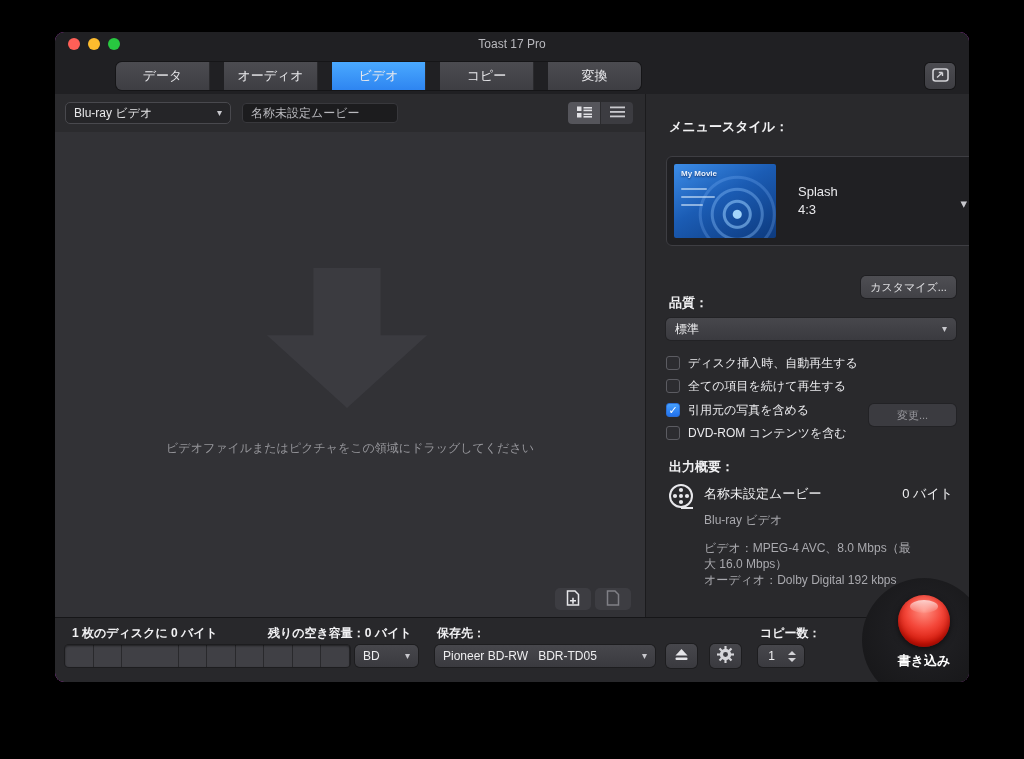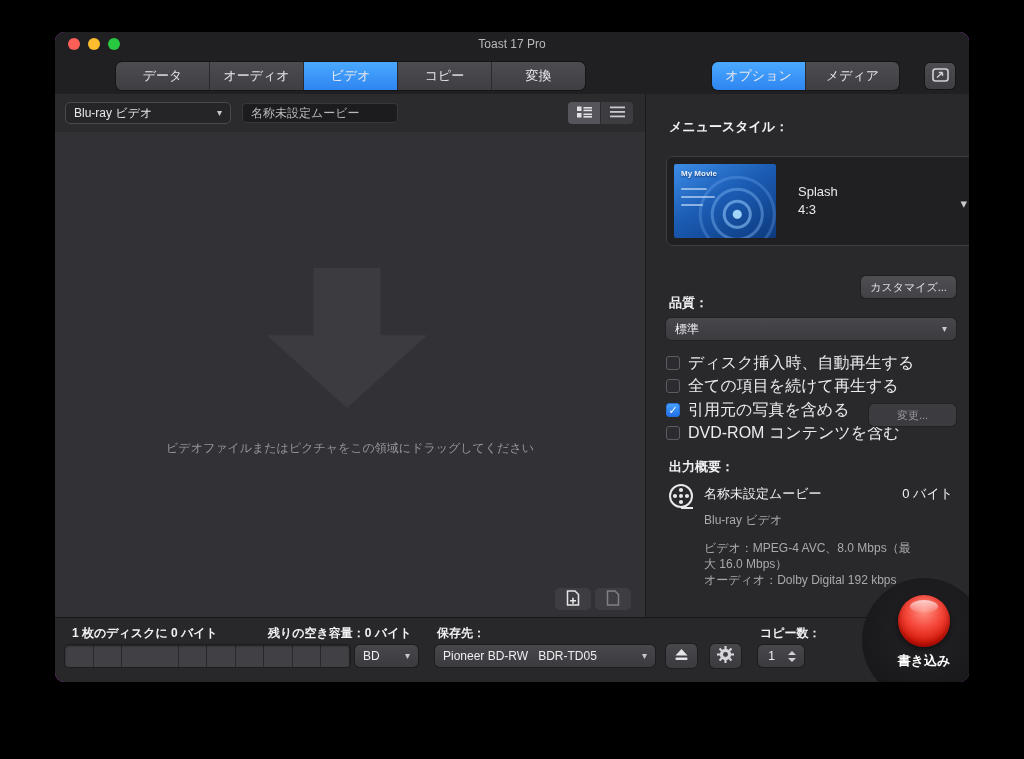--- a/index.html
+++ b/index.html
@@ -16,21 +16,21 @@
   }
   
   .titlebar { position:absolute; top:0; left:0; right:0; height:24px; background:#202023; }
   .traffic { position:absolute; left:13px; top:6px; display:flex; gap:8px; }
   .tl { width:12px; height:12px; border-radius:50%; display:inline-block; }
   .tl.red { background:#ff5f57; } .tl.yellow { background:#febc2e; } .tl.green { background:#28c840; }
   .win-title { position:absolute; width:100%; top:5px; text-align:center; font-size:12px; color:#b9b9be; }
   
   .tabrow { position:absolute; top:24px; left:0; right:0; height:38px; background:#202023; border-bottom:1px solid #141416; }
   .tab-group { position:absolute; top:6px; display:flex; height:28px; border-radius:6px; overflow:hidden; box-shadow:0 0 0 1px #151517; }
-  .tg-left { left:61px; } .tg-right { left:657px; }
+  .tg-left { left:61px;gap:14px; } .tg-right { left:657px; }
   .tab { width:93px; line-height:28px; text-align:center; font-size:13px; color:#e9e9ec;
          background:linear-gradient(#4c4c51,#3e3e43); border-right:1px solid #2a2a2d; cursor:default; }
   .tab:last-child { border-right:none; }
   .tab.active { background:linear-gradient(#4aa9ff,#2e85f1); }
   .popout-btn { position:absolute; right:14px; top:7px; width:30px; height:26px;
     background:linear-gradient(#4c4c51,#3e3e43); border:none; border-radius:5px;
     box-shadow:0 0 0 1px #151517; display:flex; align-items:center; justify-content:center; padding:0; }
   
   .left-pane { position:absolute; left:0; top:62px; width:590px; height:524px; background:#29292c; }
   .controls-row { position:relative; height:38px; background:#2b2b2e; border-bottom:1px solid #1e1e20; }
@@ -79,21 +79,21 @@
   .change { position:absolute; left:223px; top:310px; width:87px; height:22px;
     background:#3b3b40; color:#97979c; box-shadow:0 0 0 1px #222225; }
   .quality-select { position:absolute; left:20px; top:224px; width:290px; height:22px;
     background:linear-gradient(#47474c,#3a3a3f); border-radius:5px; padding:4px 9px;
     font-size:12px; color:#f0f0f2; box-shadow:0 0 0 1px #222225; }
   .check-row { position:absolute; left:20px; display:flex; align-items:center; gap:8px; height:18px; cursor:default; }
   .r0 { top:260px; } .r1 { top:283px; } .r2 { top:307px; } .r3 { top:330px; }
   .cb { width:14px; height:14px; flex:none; border-radius:3px; background:#2c2c30; border:1px solid #5c5c62;
     box-sizing:border-box; font-size:11px; line-height:12px; text-align:center; color:transparent; }
   .cb.checked { background:linear-gradient(#46a0fd,#2272ee); border-color:#2a6fd8; color:#fff; font-weight:700; }
-  .cb-label { font-size:16px; color:#ebebee; white-space:nowrap; }
+  .cb-label { font-size:12px; color:#ebebee; white-space:nowrap; }
   .reel-icon { position:absolute; left:20px; top:388px; }
   .sum-title { position:absolute; left:58px; top:391px; font-size:13px; color:#f0f0f2; }
   .sum-size { position:absolute; right:16px; top:391px; font-size:13px; color:#f0f0f2; }
   .sum-format { position:absolute; left:58px; top:418px; font-size:12px; color:#a9a9ae; }
   .sum-info { position:absolute; left:58px; top:446px; width:218px; font-size:12px; color:#a9a9ae; line-height:16px; }
   
   .statusbar { position:absolute; left:0; bottom:0; width:100%; height:64px; background:#28282b; border-top:1px solid #161618; }
   .sb-label { position:absolute; top:7px; font-size:12px; font-weight:700; color:#f2f2f4; white-space:nowrap; }
   .sb-disc { left:17px; } .sb-free { left:213px; } .sb-dest { left:382px; } .sb-copies { left:705px; }
   .progress { position:absolute; left:10px; top:27px; width:285px; height:22px; border-radius:4px;
@@ -137,24 +137,20 @@
     <div class="win-title">Toast 17 Pro</div>
   </div>
 
   <div class="tabrow">
     <div class="tab-group tg-left">
       <div class="tab">データ</div>
       <div class="tab">オーディオ</div>
       <div class="tab active">ビデオ</div>
       <div class="tab">コピー</div>
       <div class="tab">変換</div>
-    </div>
-    <div class="tab-group tg-right">
-      <div class="tab active">オプション</div>
-      <div class="tab">メディア</div>
     </div>
     <button class="popout-btn">
       <span>
         <svg width="17" height="14" viewBox="0 0 17 14">
           <rect x="1" y="1" width="15" height="12" rx="2.5" fill="none" stroke="#d2d2d6" stroke-width="1.6"></rect>
           <path d="M5 9.5 L10.5 4.5 M10.5 4.5 H6.8 M10.5 4.5 V8" stroke="#d2d2d6" stroke-width="1.4" fill="none"></path>
         </svg>
       </span>
     </button>
   </div>

